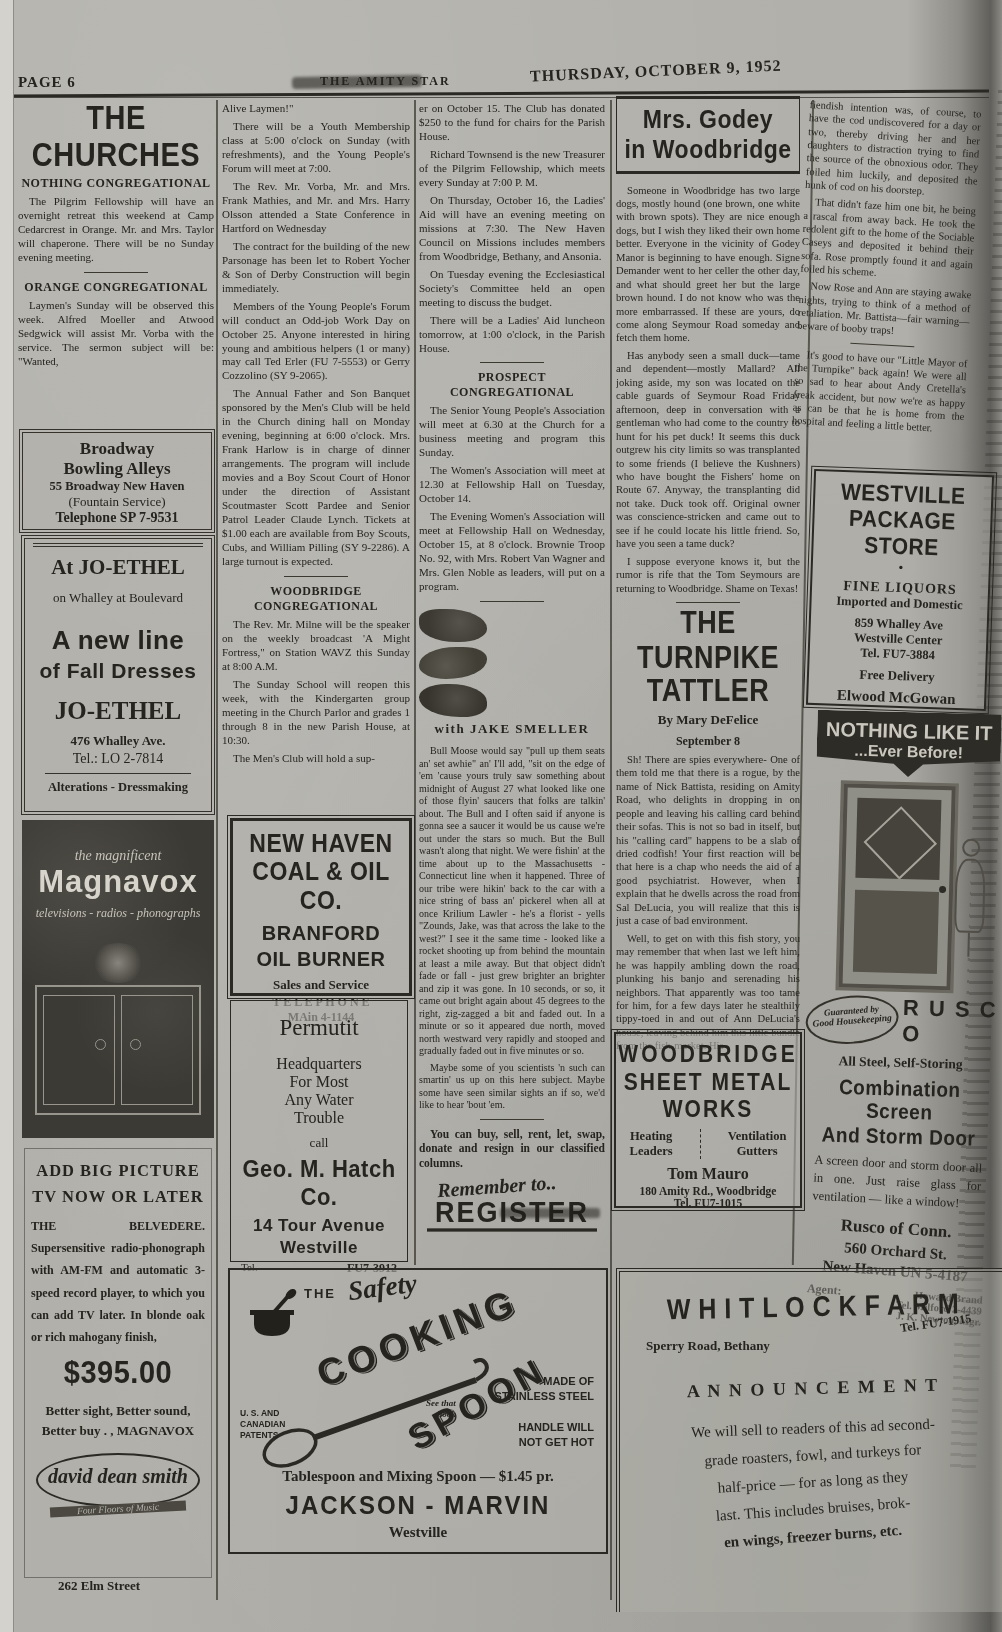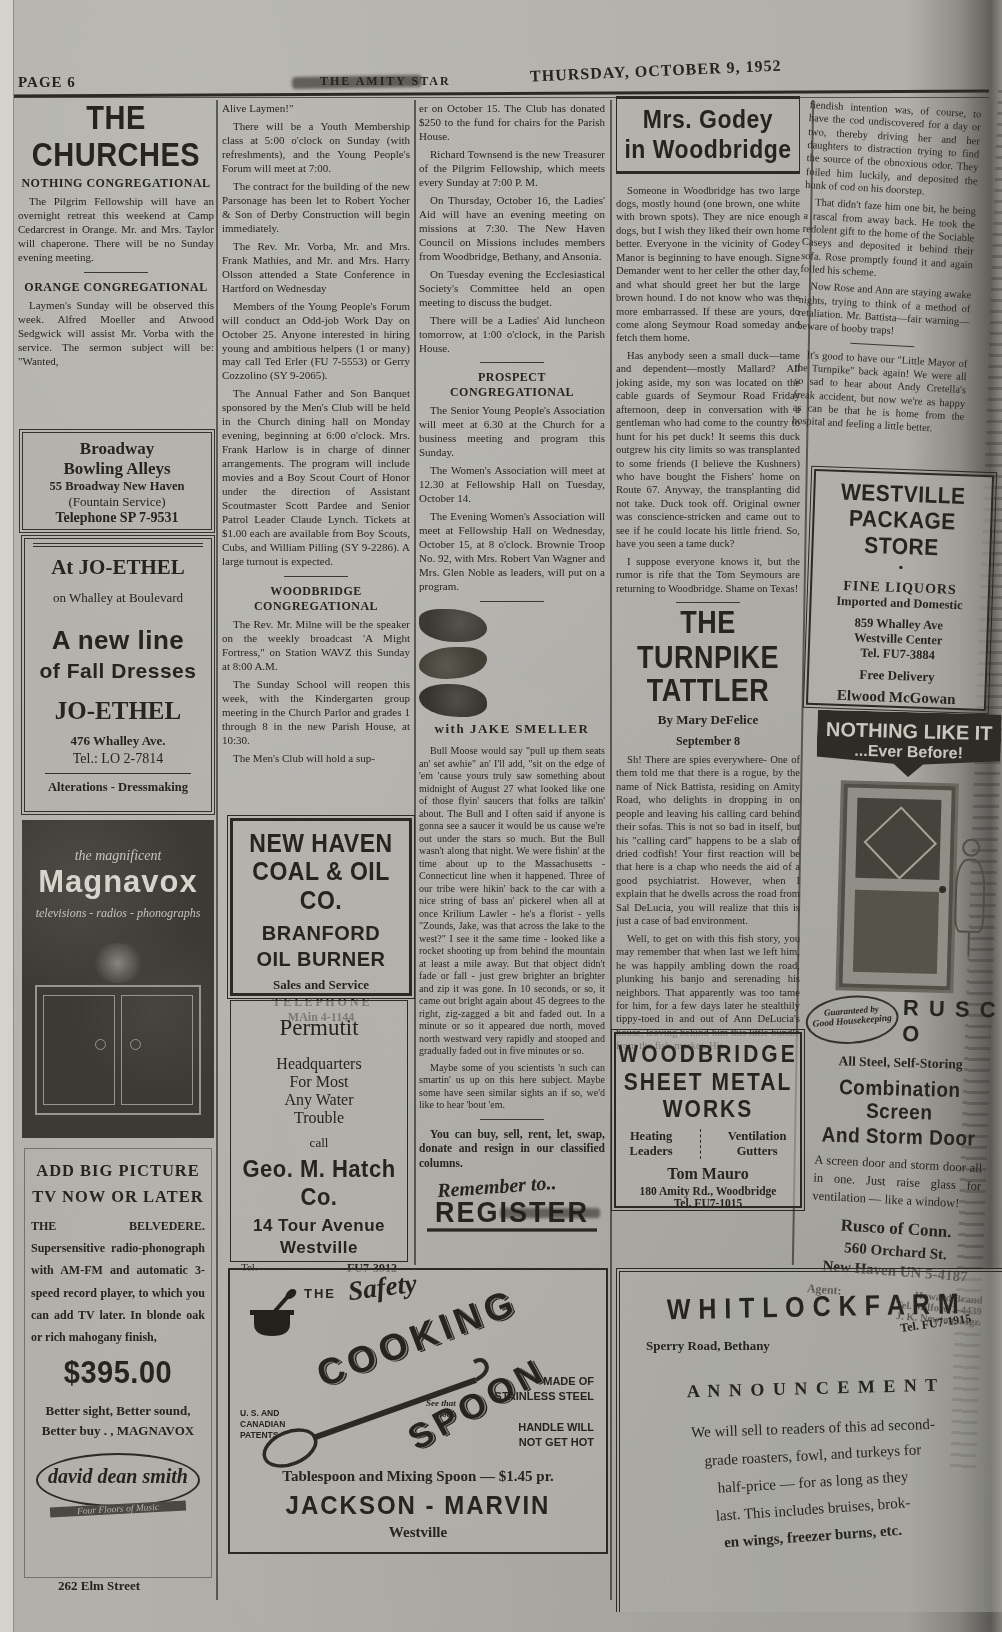--- a/index.html
+++ b/index.html
@@ -101,22 +101,22 @@
     <div style="margin:14px auto 0;width:160px;height:50px;border:2.5px solid #2b2923;border-radius:50%;text-align:center;position:relative">
       <div class="i b" style="font-size:20px;margin-top:10px">david dean smith</div>
       <div class="i" style="position:absolute;left:12px;bottom:-9px;width:136px;font-size:9.5px;background:#4a4840;color:#b4b3ad;transform:rotate(-3deg)">Four Floors of Music</div>
     </div>
   </div>
   <div class="abs b" style="left:58px;top:1578px;font-size:13px">262 Elm Street</div>
 
   <div class="abs" style="left:222px;top:102px;width:188px;height:712px;overflow:hidden">
     <p class="bt np">Alive Laymen!"</p>
     <p class="bt">There will be a Youth Membership class at 5:00 o'clock on Sunday (with refreshments), and the Young People's Forum will meet at 7:00.</p>
+    <p class="bt">The Rev. Mr. Vorba, Mr. and Mrs. Frank Mathies, and Mr. and Mrs. Harry Olsson attended a State Conference in Hartford on Wednesday</p>
     <p class="bt">The contract for the building of the new Parsonage has been let to Robert Yocher &amp; Son of Derby Construction will begin immediately.</p>
-    <p class="bt">The Rev. Mr. Vorba, Mr. and Mrs. Frank Mathies, and Mr. and Mrs. Harry Olsson attended a State Conference in Hartford on Wednesday</p>
     <p class="bt">Members of the Young People's Forum will conduct an Odd-job Work Day on October 25. Anyone interested in hiring young and ambitious helpers (1 or many) may call Ted Erler (FU 7-5553) or Gerry Cozzolino (SY 9-2065).</p>
     <p class="bt">The Annual Father and Son Banquet sponsored by the Men's Club will be held in the Church dining hall on Monday evening, beginning at 6:00 o'clock. Mrs. Frank Harlow is in charge of dinner arrangements. The program will include movies and a Boy Scout Court of Honor under the direction of Assistant Scoutmaster Scott Pardee and Senior Patrol Leader Claude Lynch. Tickets at $1.00 each are available from Boy Scouts, Cubs, and William Pilling (SY 9-2286). A large turnout is expected.</p>
     <hr class="dv">
     <div class="sh" style="width:140px;margin-left:auto;margin-right:auto">WOODBRIDGE CONGREGATIONAL</div>
     <p class="bt">The Rev. Mr. Milne will be the speaker on the weekly broadcast 'A Might Fortress," on Station WAVZ this Sunday at 8:00 A.M.</p>
     <p class="bt">The Sunday School will reopen this week, with the Kindergarten group meeting in the Church Parlor and grades 1 through 8 in the new Parish House, at 10:30.</p>
     <p class="bt">The Men's Club will hold a sup-</p>
   </div>
 
   <div class="abs ctr" style="left:230px;top:818px;width:176px;height:172px;border:3px solid #2b2923;outline:1px solid #2b2923;outline-offset:2px;background:rgba(178,177,171,.6)">

